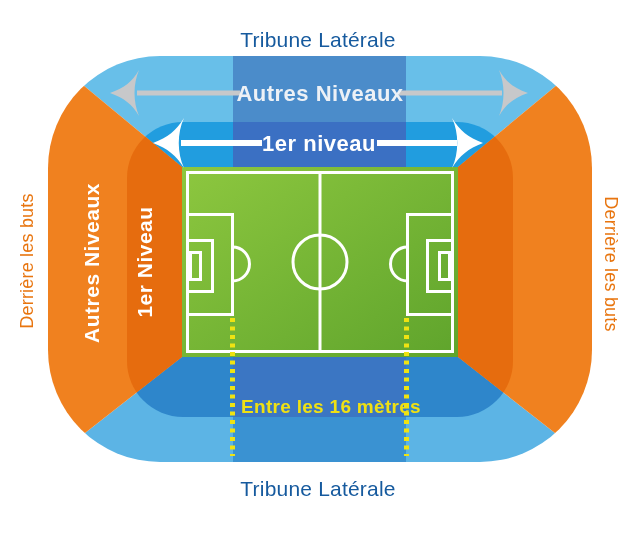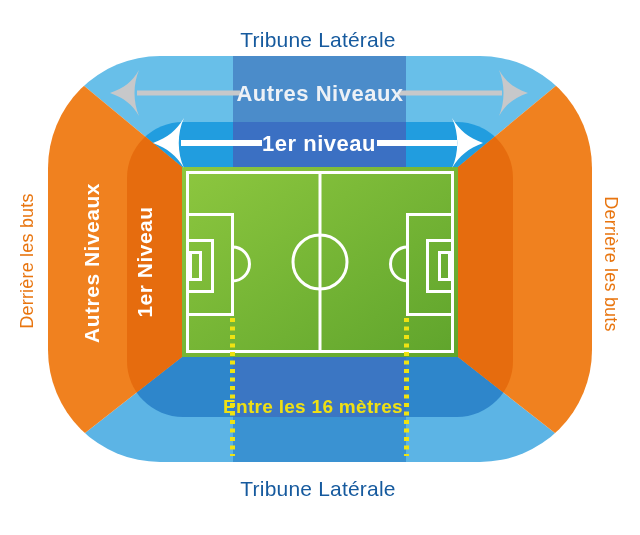--- a/index.html
+++ b/index.html
@@ -113,17 +113,17 @@
   <div class="label band-white2" style="left:319px;top:144px;">1er niveau</div>
 
   <div class="label side-white rot-left" style="left:91px;top:263px;">Autres Niveaux</div>
 
   <div class="label side-white rot-left" style="left:144px;top:262px;">1er Niveau</div>
 
   <div class="label derriere rot-left" style="left:27px;top:261px;">Derrière les buts</div>
 
   <div class="label derriere rot-right" style="left:611px;top:264px;">Derrière les buts</div>
 
-  <div class="label entre" style="left:313px;top:406px;">Entre les 16 mètres</div>
+  <div class="label entre" style="left:331px;top:406px;">Entre les 16 mètres</div>
 
   <div class="label tribune" style="left:318px;top:488px;">Tribune Latérale</div>
 
 </div>
 
 </body></html>

